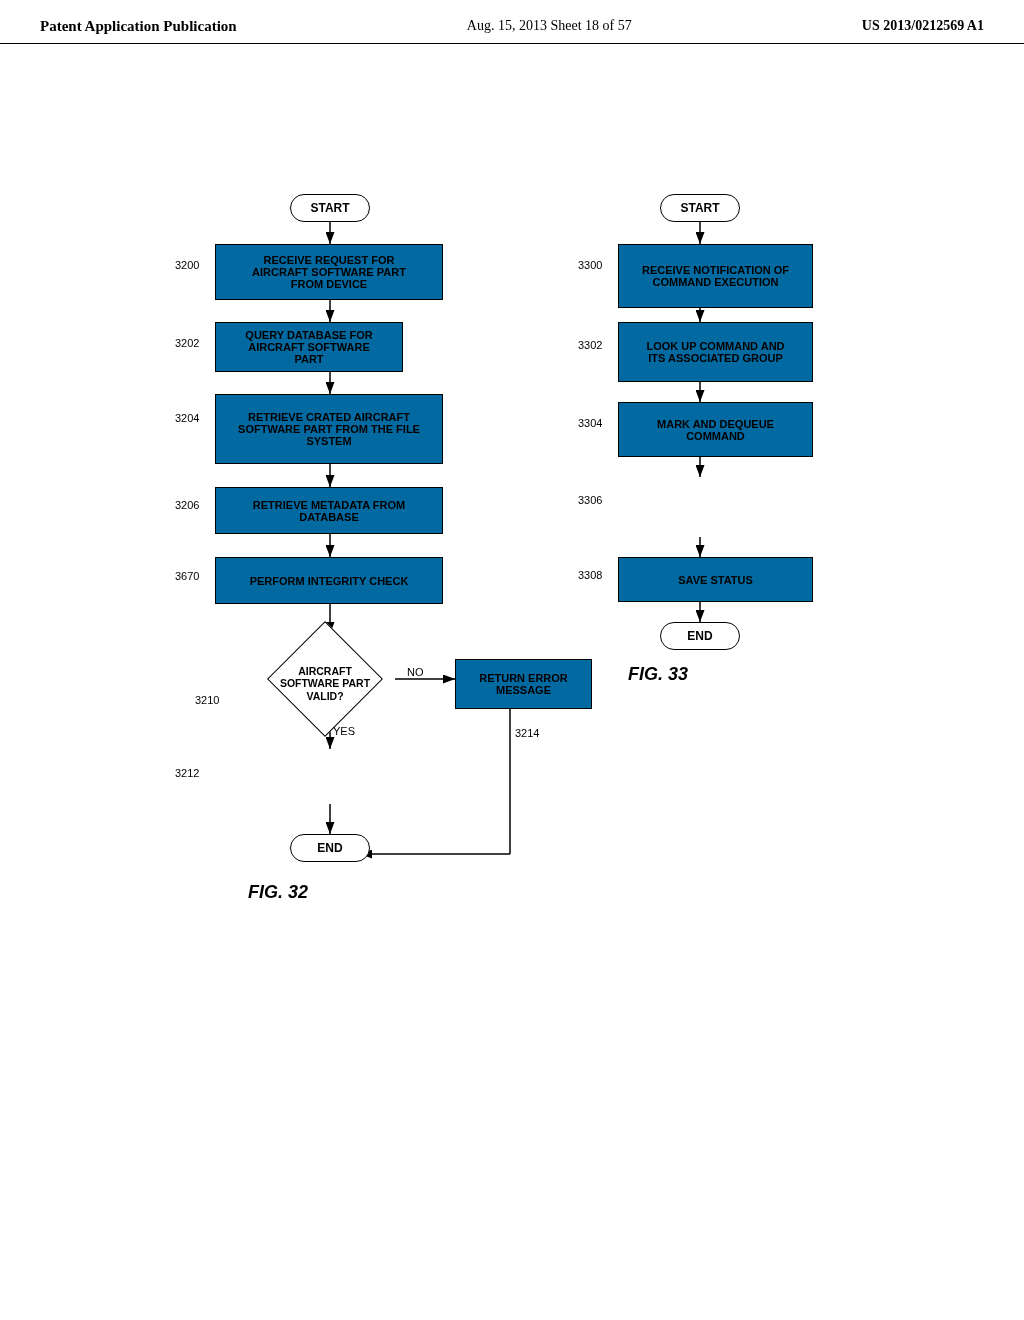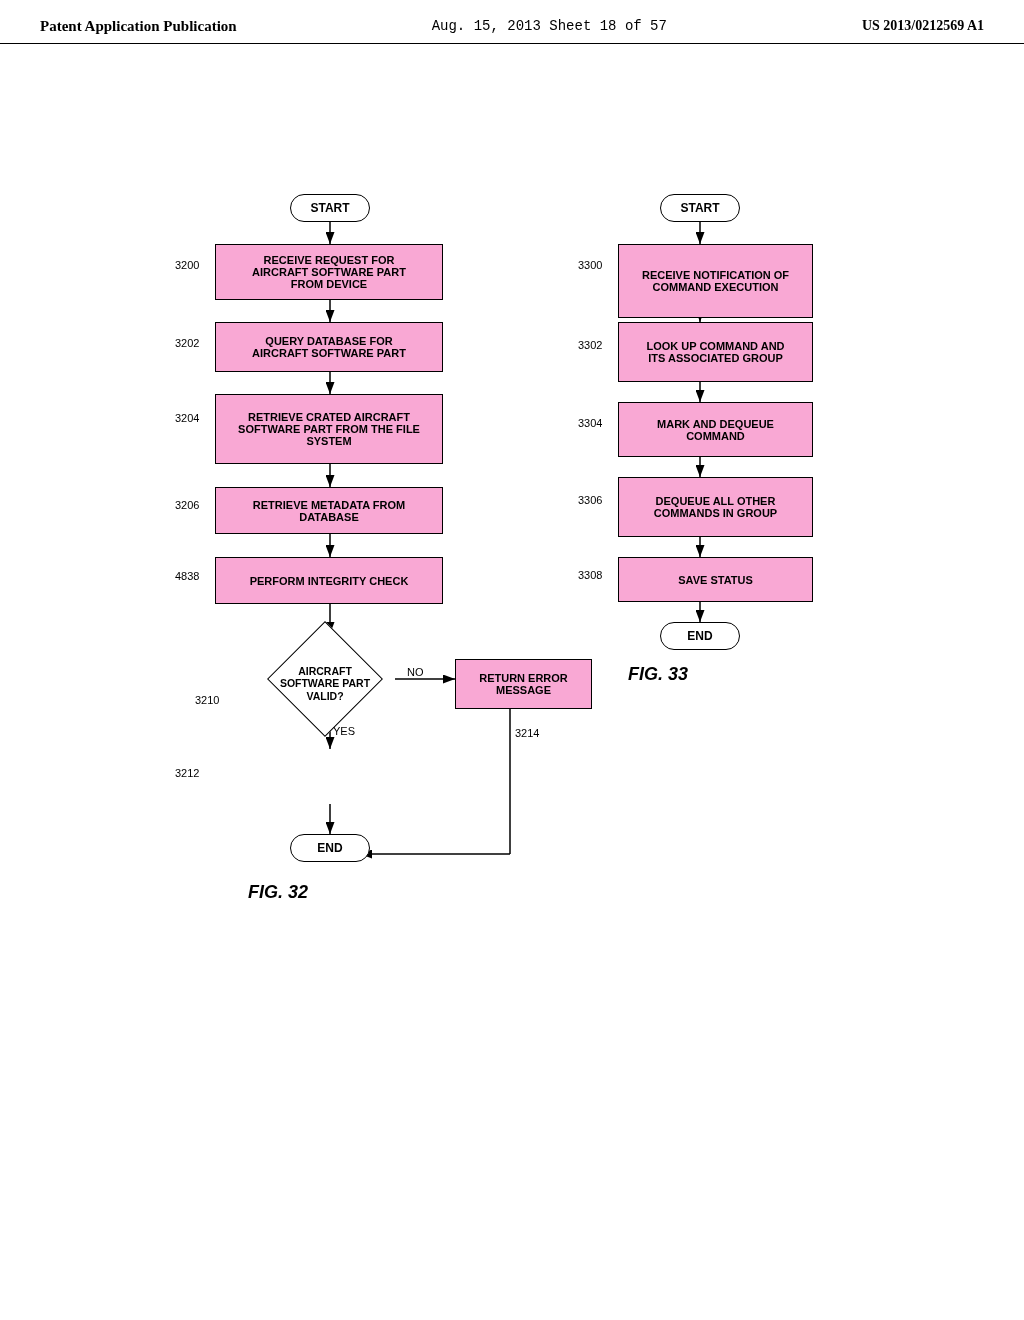--- a/index.html
+++ b/index.html
@@ -21,40 +21,39 @@
       border-bottom: 1px solid #000;
       padding-bottom: 8px;
     }
     .header-left {
       font-size: 15px;
       font-weight: bold;
     }
     .header-center {
       font-size: 14px;
       text-align: left;
-      font-family: Liberation Mono, monospace;
     }
     .header-right {
       font-size: 14px;
       font-weight: bold;
       text-align: center;
     }
 
     
     .content {
       position: relative;
       width: 100%;
       height: calc(100% - 60px);
     }
 
     
     .fc-box {
       position: absolute;
       border: 1.5px solid #000;
-      background: #f9a8d4;
+      background: #0369a1;
       display: flex;
       align-items: center;
       justify-content: center;
       text-align: center;
       font-size: 11px;
       font-weight: bold;
       font-family: Arial, Helvetica, sans-serif;
       padding: 4px 20px;
     }
 
@@ -188,40 +187,40 @@
   <div class="fc-label" style="left:175px; top:215px;">
     <span>3200</span>
   </div>
   <div class="fc-box" style="left:215px; top:200px; width:228px; height:56px;">
     <span>RECEIVE REQUEST FOR AIRCRAFT SOFTWARE PART FROM DEVICE</span>
   </div>
 
   <div class="fc-label" style="left:175px; top:293px;">
     <span>3202</span>
   </div>
-  <div class="fc-box" style="left:215px; top:278px; width:228px; height:50px;">
+  <div class="fc-box" style="left:215px; top:278px; width:188px; height:50px;">
     <span>QUERY DATABASE FOR AIRCRAFT SOFTWARE PART</span>
   </div>
 
   <div class="fc-label" style="left:175px; top:368px;">
     <span>3204</span>
   </div>
   <div class="fc-box" style="left:215px; top:350px; width:228px; height:70px;">
     <span>RETRIEVE CRATED AIRCRAFT SOFTWARE PART FROM THE FILE SYSTEM</span>
   </div>
 
   <div class="fc-label" style="left:175px; top:455px;">
     <span>3206</span>
   </div>
   <div class="fc-box" style="left:215px; top:443px; width:228px; height:47px;">
     <span>RETRIEVE METADATA FROM DATABASE</span>
   </div>
 
   <div class="fc-label" style="left:175px; top:526px;">
-    <span>4838</span>
+    <span>3670</span>
   </div>
   <div class="fc-box" style="left:215px; top:513px; width:228px; height:47px;">
     <span>PERFORM INTEGRITY CHECK</span>
   </div>
 
   <div class="fc-label" style="left:195px; top:650px;">
     <span>3210</span>
   </div>
   <div class="fc-diamond" style="left:270px; top:590px;">
     <span>AIRCRAFT SOFTWARE PART VALID?</span>
@@ -252,44 +251,41 @@
 
   <div class="fig-label" style="left:248px; top:838px;">FIG. 32</div>
 
   <div class="fc-rounded" style="left:660px; top:150px; width:80px; height:28px;">
     <span>START</span>
   </div>
 
   <div class="fc-label" style="left:578px; top:215px;">
     <span>3300</span>
   </div>
-  <div class="fc-box" style="left:618px; top:200px; width:195px; height:74px;">
+  <div class="fc-box" style="left:618px; top:200px; width:195px; height:64px;">
     <span>RECEIVE NOTIFICATION OF COMMAND EXECUTION</span>
   </div>
 
   <div class="fc-label" style="left:578px; top:295px;">
     <span>3302</span>
   </div>
   <div class="fc-box" style="left:618px; top:278px; width:195px; height:60px;">
     <span>LOOK UP COMMAND AND ITS ASSOCIATED GROUP</span>
   </div>
 
   <div class="fc-label" style="left:578px; top:373px;">
     <span>3304</span>
   </div>
   <div class="fc-box" style="left:618px; top:358px; width:195px; height:55px;">
     <span>MARK AND DEQUEUE COMMAND</span>
   </div>
 
   <div class="fc-label" style="left:578px; top:450px;">
     <span>3306</span>
   </div>
-  <div class="fc-box" style="left:618px; top:433px; width:195px; height:60px;">
-    <span>DEQUEUE ALL OTHER COMMANDS IN GROUP</span>
-  </div>
 
   <div class="fc-label" style="left:578px; top:525px;">
     <span>3308</span>
   </div>
   <div class="fc-box" style="left:618px; top:513px; width:195px; height:45px;">
     <span>SAVE STATUS</span>
   </div>
 
   <div class="fc-rounded" style="left:660px; top:578px; width:80px; height:28px;">
     <span>END</span>

